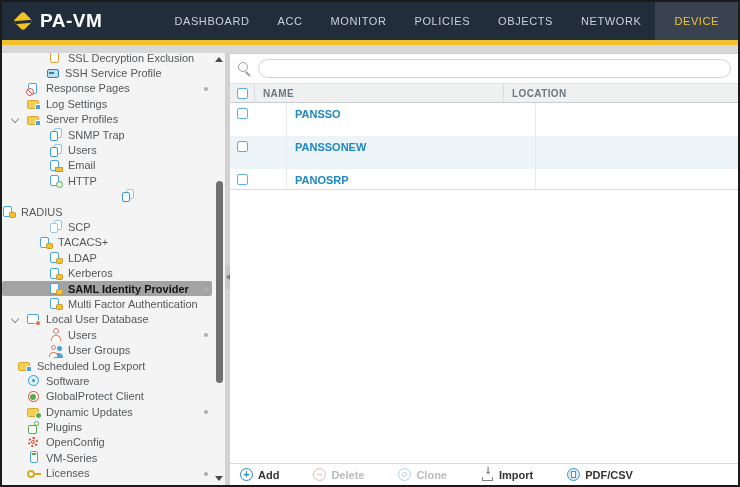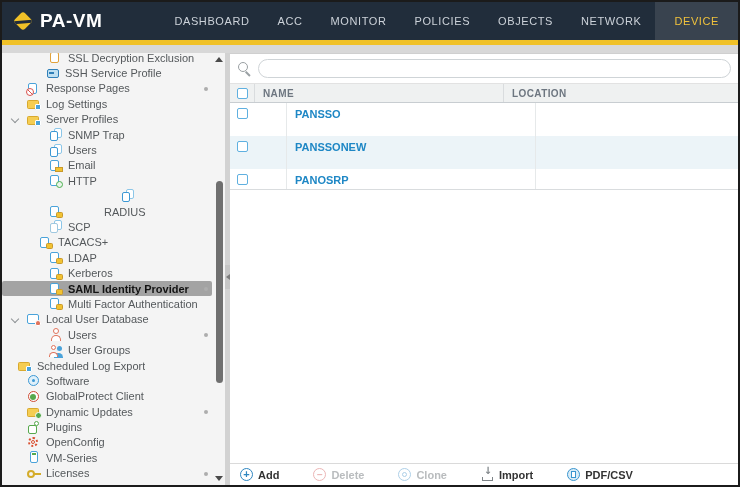--- a/index.html
+++ b/index.html
@@ -176,21 +176,21 @@
             <span class="tlabel">Email</span>
           </div>
           <div class="titem" style="padding-left: 47px;">
             <span class="tico ic-doc-globe"></span>
             <span class="tlabel">HTTP</span>
           </div>
           <div class="titem" style="padding-left: 47px; flex-direction: column;">
             <span class="tico ic-docs"></span>
             <span class="tlabel">Netflow</span>
           </div>
-          <div class="titem" style="padding-left: 47px; gap: 36px;">
+          <div class="titem" style="">
             <span class="tico ic-doc-lock"></span>
             <span class="tlabel">RADIUS</span>
           </div>
           <div class="titem" style="padding-left: 47px;">
             <span class="tico ic-docs-light"></span>
             <span class="tlabel">SCP</span>
           </div>
           <div class="titem" style="padding-left: 37px;">
             <span class="tico ic-doc-lock"></span>
             <span class="tlabel">TACACS+</span>

